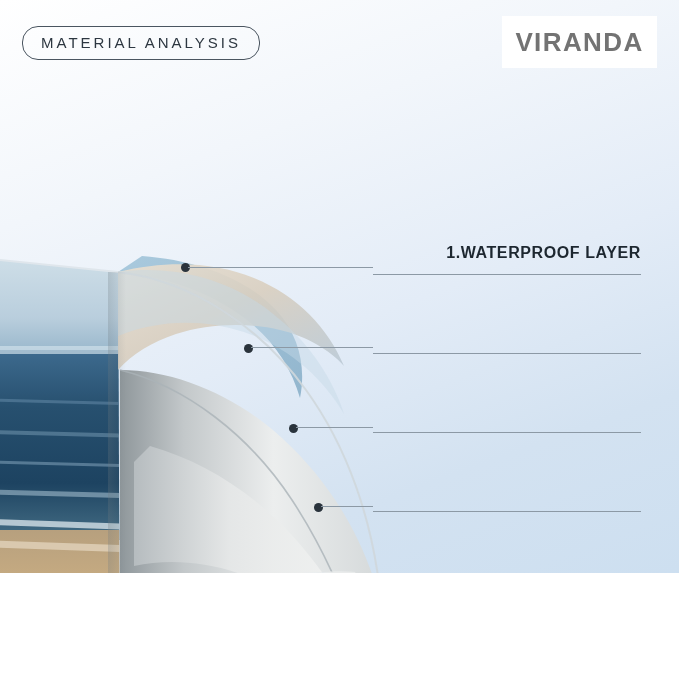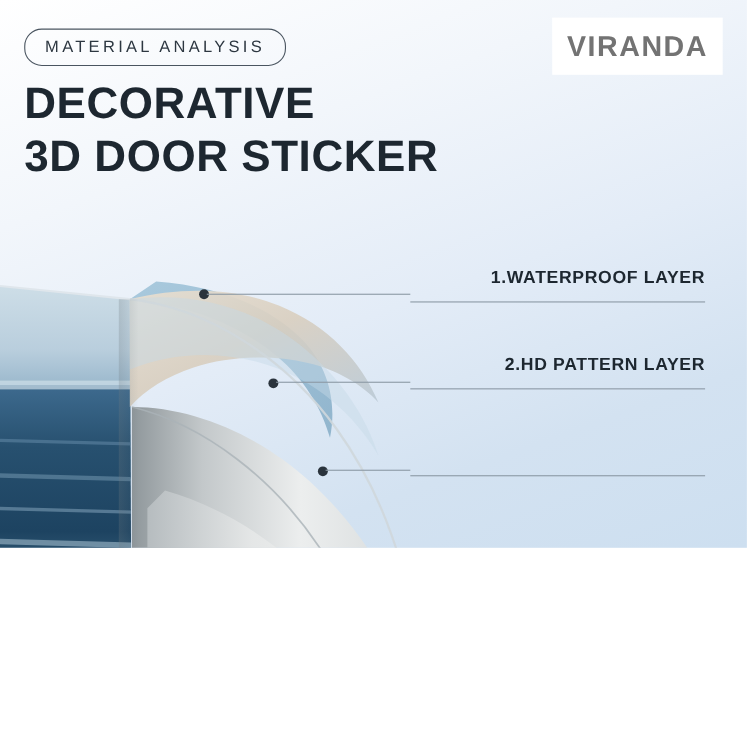--- a/index.html
+++ b/index.html
@@ -9,21 +9,21 @@
   body {
     width: 679px;
     height: 679px;
     font-family: "Liberation Sans", sans-serif;
     overflow: hidden;
   }
 
   #page {
     position: relative;
     width: 679px;
-    height: 498px;
+    height: 573px;
     background: linear-gradient(160deg, #ffffff 0%, #f2f6fb 28%, #e3ecf7 55%, #d3e2f1 78%, #cddff0 100%);
     overflow: hidden;
   }
 
   
   #eyebrow {
     position: absolute;
     left: 22px;
     top: 26px;
     border: 1.5px solid #4a5560;
@@ -116,24 +116,20 @@
   #c4 { top: 481px; }
   #c4r { top: 511px; width: 268px; }
 </style>
 </head>
 <body>
 
 <div id="page">
 
   <div id="eyebrow">MATERIAL ANALYSIS</div>
 
-  <div id="title">
-    <span class="line1">DECORATIVE</span>
-    <span class="line2">3D DOOR STICKER</span>
-  </div>
 
   <div id="brand-box">
     <span id="brand-text">VIRANDA</span>
   </div>
 
   <svg id="illustration" viewBox="0 0 440 470" preserveAspectRatio="none">
     <defs>
       <linearGradient id="skyGrad" x1="0" y1="0" x2="0" y2="1">
         <stop offset="0%" stop-color="#cfdfe8"></stop>
         <stop offset="35%" stop-color="#b9cedd"></stop>
@@ -230,21 +226,20 @@
     <rect x="108" y="72" width="18" height="398" fill="url(#edgeShade)" opacity="0.5"></rect>
   </svg>
 
   <div class="dot" style="left:181px; top:263px;"></div>
   <div class="leader" style="left:188px; top:267px; width:185px;"></div>
   <div class="callout" id="c1">1.WATERPROOF LAYER</div>
   <div class="callout-rule" id="c1r"></div>
 
   <div class="dot" style="left:244px; top:344px;"></div>
   <div class="leader" style="left:251px; top:347px; width:122px;"></div>
-  <div class="callout" id="c2">2.HD PATTERN LAYER</div>
   <div class="callout-rule" id="c2r"></div>
 
   <div class="dot" style="left:289px; top:424px;"></div>
   <div class="leader" style="left:296px; top:427px; width:77px;"></div>
   <div class="callout-rule" id="c3r"></div>
 
   <div class="dot" style="left:314px; top:503px;"></div>
   <div class="leader" style="left:321px; top:506px; width:52px;"></div>
   <div class="callout-rule" id="c4r"></div>
 

